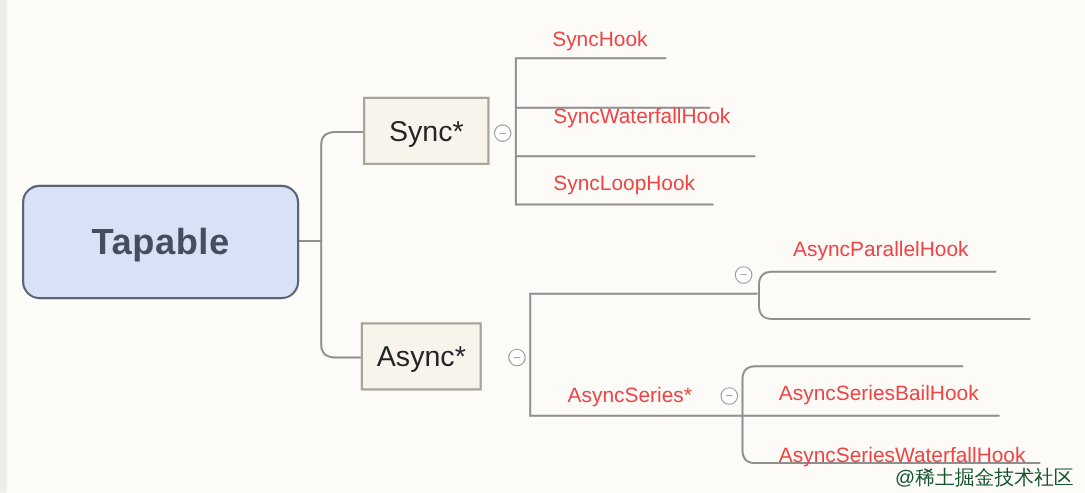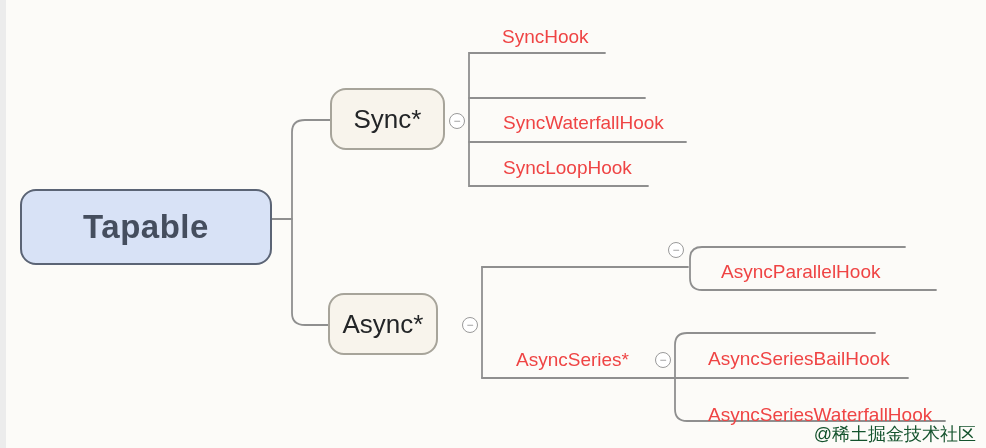--- a/index.html
+++ b/index.html
@@ -9,26 +9,26 @@
     font-family:"Liberation Sans","DejaVu Sans",sans-serif;
   }
   .edge-strip{position:absolute;left:0;top:0;width:6px;height:448px;background:#ececec;}
   svg.wires{position:absolute;left:0;top:0;width:986px;height:448px;}
   svg.wires path{fill:none;stroke:#8f8f8f;stroke-width:1.8;stroke-linecap:round;}
   .node-box{
     position:absolute;display:flex;align-items:center;justify-content:center;
     box-sizing:border-box;cursor:default;
   }
   .root-box{
-    left:20px;top:168px;width:252px;height:76px;
-    background:#d8e2f6;border:2.5px solid #5b6475;border-radius:16px;margin-top:21px;
+    left:20px;top:168px;width:252px;height:104px;
+    background:#d8e2f6;border:2.5px solid #5b6475;border-radius:16px;
   }
   .root-box .lbl{font-size:33px;font-weight:bold;color:#454e5e;letter-spacing:0.5px;}
   .branch-box{
-    background:#f8f4ec;border:2px solid #a7a49a;border-radius:16px;
+    background:#f8f4ec;border:2px solid #a7a49a;border-radius:0;
   }
   .sync-box{left:330px;top:88px;width:115px;height:62px;}
   .async-box{left:328px;top:293px;width:110px;height:62px;}
   .branch-box .lbl{font-size:26px;color:#232527;}
   .leaf{
     position:absolute;font-size:19px;color:#ef4444;white-space:nowrap;line-height:21px;
   }
   .collapse{
     position:absolute;width:16px;height:16px;border-radius:50%;
     background:#ffffff;border:1.5px solid #9a9a9a;box-sizing:border-box;
@@ -74,24 +74,24 @@
   <div class="node-box branch-box async-box">
     <span class="lbl">Async*</span>
   </div>
 
   <div class="collapse" style="left:449px;top:113px;">−</div>
   <div class="collapse" style="left:462px;top:317px;">−</div>
   <div class="collapse" style="left:668px;top:242px;">−</div>
   <div class="collapse" style="left:655px;top:352px;">−</div>
 
   <div class="leaf" style="left:502px;top:26px;">SyncHook</div>
-  <div class="leaf" style="left:503px;top:112px;">SyncWaterfallHook</div>
+  <div class="leaf" style="left:503px;top:96px;">SyncWaterfallHook</div>
   <div class="leaf" style="left:503px;top:157px;">SyncLoopHook</div>
 
   <div class="leaf" style="left:516px;top:349px;">AsyncSeries*</div>
 
-  <div class="leaf" style="left:721px;top:217px;margin-top:44px;">AsyncParallelHook</div>
+  <div class="leaf" style="left:721px;top:217px;">AsyncParallelHook</div>
 
   <div class="leaf" style="left:708px;top:348px;">AsyncSeriesBailHook</div>
   <div class="leaf" style="left:708px;top:404px;">AsyncSeriesWaterfallHook</div>
 
   <div class="watermark">@稀土掘金技术社区</div>
 </div>
 
 </body></html>

